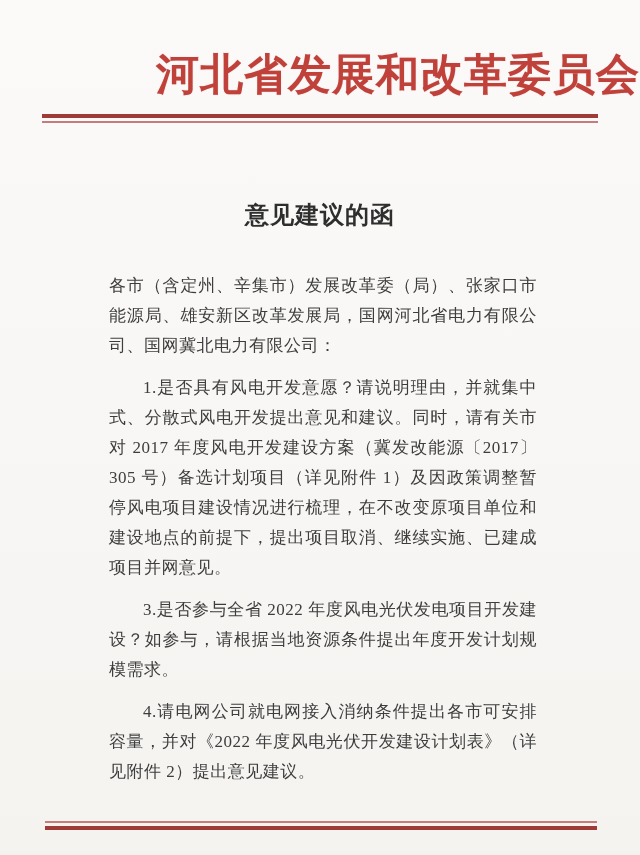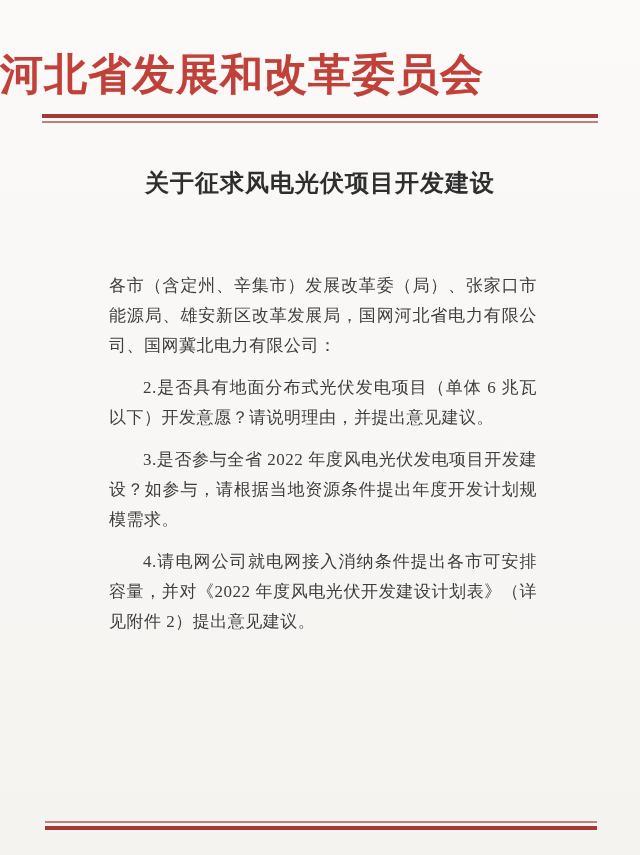--- a/index.html
+++ b/index.html
@@ -10,21 +10,21 @@
   }
   .page {
     position: relative;
     width: 640px; height: 855px;
     background: linear-gradient(180deg, #fbfaf9 0%, #f8f7f5 45%, #f4f3f0 100%);
     overflow: hidden;
   }
   .letterhead {
     position: absolute;
     top: 46px; left: 0; right: 0;
-    text-align: left;
+    text-align: right;
     font-size: 43px;
     font-weight: bold;
     letter-spacing: 1px;
     color: #c0403a;
     text-shadow: 0 0 1px rgba(192,64,58,0.35);
     white-space: nowrap;
   }
   .rule { position: absolute; left: 42px; width: 556px; }
   .rule-header { top: 114px; }
   .rule-footer { top: 821px; left: 45px; width: 552px; }
@@ -62,27 +62,28 @@
 <div class="page">
 
   <div class="letterhead">河北省发展和改革委员会</div>
 
   <div class="rule rule-header">
     <div class="thick"></div>
     <div class="thin"></div>
   </div>
 
   <h1 class="doc-title">
-    <span>关于征求风电光伏项目开发建设</span><br>
+    <br>
+    <span>意见建议的函</span>
   </h1>
 
   <div class="body-text">
     <p class="recipients">各市（含定州、辛集市）发展改革委（局）、张家口市能源局、雄安新区改革发展局，国网河北省电力有限公司、国网冀北电力有限公司：</p>
     <div id="paragraphs">
-        <p>2.是否具有地面分布式光伏发电项目（单体 6 兆瓦以下）开发意愿？请说明理由，并提出意见建议。</p>
+        <p>1.是否具有风电开发意愿？请说明理由，并就集中式、分散式风电开发提出意见和建议。同时，请有关市对 2017 年度风电开发建设方案（冀发改能源〔2017〕305 号）备选计划项目（详见附件 1）及因政策调整暂停风电项目建设情况进行梳理，在不改变原项目单位和建设地点的前提下，提出项目取消、继续实施、已建成项目并网意见。</p>
         <p>3.是否参与全省 2022 年度风电光伏发电项目开发建设？如参与，请根据当地资源条件提出年度开发计划规模需求。</p>
         <p>4.请电网公司就电网接入消纳条件提出各市可安排容量，并对《2022 年度风电光伏开发建设计划表》（详见附件 2）提出意见建议。</p>
       </div>
   </div>
 
   <div class="rule rule-footer">
     <div class="thin"></div>
     <div class="thick"></div>
   </div>
 

